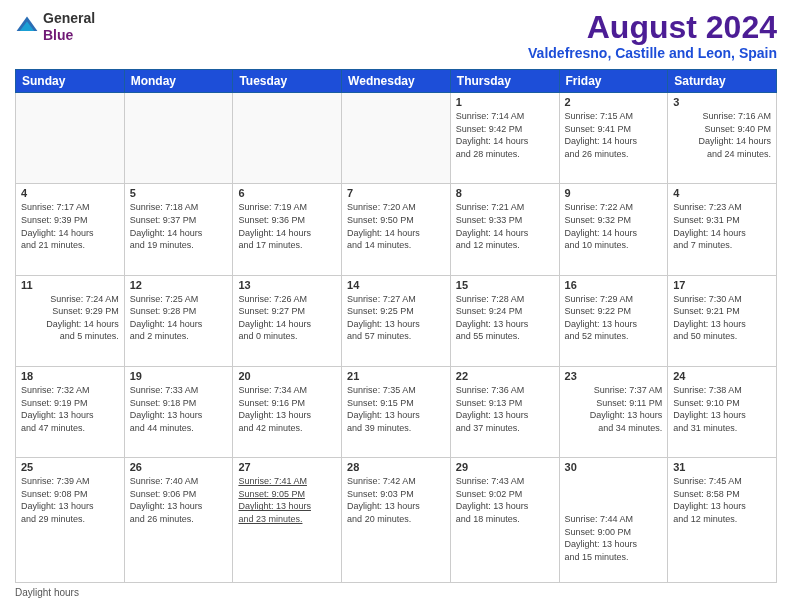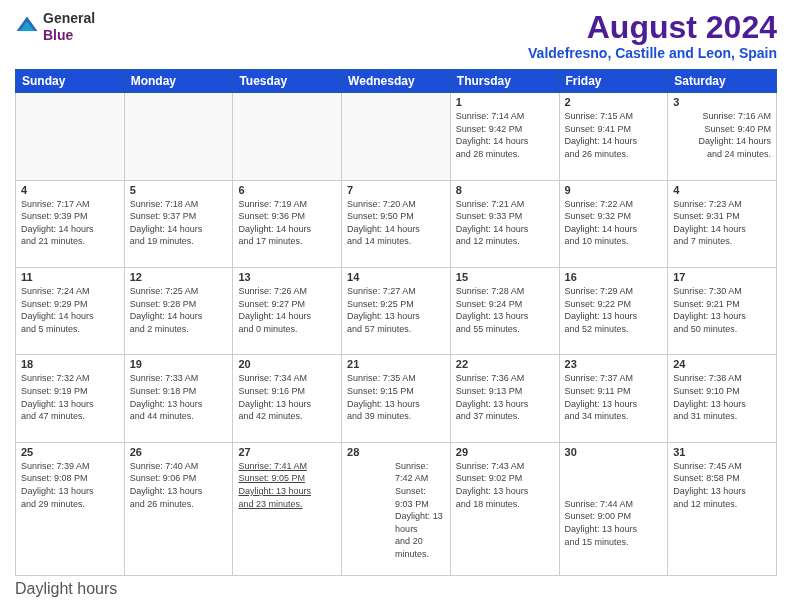--- a/index.html
+++ b/index.html
@@ -85,21 +85,21 @@
       font-size: 11px;
       margin-bottom: 2px;
     }
     .day-info {
       font-size: 9px;
       line-height: 1.4;
       color: #444;
     }
     .footer {
       margin-top: 4px;
-      font-size: 16px;
+      font-size: 10px;
       color: #555;
     }
   </style>
 </head>
 <body>
 
 <div class="page">
   <div class="header">
     <div class="logo">
       <svg class="logo-icon" viewBox="0 0 30 30" xmlns="http://www.w3.org/2000/svg">
@@ -204,21 +204,21 @@
             <div class="day-number">4</div>
             <div class="day-info" style="white-space: pre-line;">Sunrise: 7:23 AM
 Sunset: 9:31 PM
 Daylight: 14 hours
 and 7 minutes.</div>
           </td>
         </tr>
         <tr>
           <td>
             <div class="day-number">11</div>
-            <div class="day-info" style="white-space: pre-line;">Sunrise: 7:24 AM
+            <div class="day-info" style="white-space: pre-line; text-align: right;">Sunrise: 7:24 AM
 Sunset: 9:29 PM
 Daylight: 14 hours
 and 5 minutes.</div>
           </td>
           <td>
             <div class="day-number">12</div>
             <div class="day-info" style="white-space: pre-line;">Sunrise: 7:25 AM
 Sunset: 9:28 PM
 Daylight: 14 hours
 and 2 minutes.</div>
@@ -290,21 +290,21 @@
           </td>
           <td>
             <div class="day-number">22</div>
             <div class="day-info" style="white-space: pre-line;">Sunrise: 7:36 AM
 Sunset: 9:13 PM
 Daylight: 13 hours
 and 37 minutes.</div>
           </td>
           <td>
             <div class="day-number">23</div>
-            <div class="day-info" style="white-space: pre-line;">Sunrise: 7:37 AM
+            <div class="day-info" style="white-space: pre-line; text-align: right;">Sunrise: 7:37 AM
 Sunset: 9:11 PM
 Daylight: 13 hours
 and 34 minutes.</div>
           </td>
           <td>
             <div class="day-number">24</div>
             <div class="day-info" style="white-space: pre-line;">Sunrise: 7:38 AM
 Sunset: 9:10 PM
 Daylight: 13 hours
 and 31 minutes.</div>
@@ -327,21 +327,21 @@
           </td>
           <td>
             <div class="day-number">27</div>
             <div class="day-info" style="white-space: pre-line; text-decoration: underline;">Sunrise: 7:41 AM
 Sunset: 9:05 PM
 Daylight: 13 hours
 and 23 minutes.</div>
           </td>
           <td>
             <div class="day-number">28</div>
-            <div class="day-info" style="white-space: pre-line; margin-left: 48px;">Sunrise: 7:42 AM
+            <div class="day-info" style="white-space: pre-line;">Sunrise: 7:42 AM
 Sunset: 9:03 PM
 Daylight: 13 hours
 and 20 minutes.</div>
           </td>
           <td>
             <div class="day-number">29</div>
             <div class="day-info" style="white-space: pre-line;">Sunrise: 7:43 AM
 Sunset: 9:02 PM
 Daylight: 13 hours
 and 18 minutes.</div>

